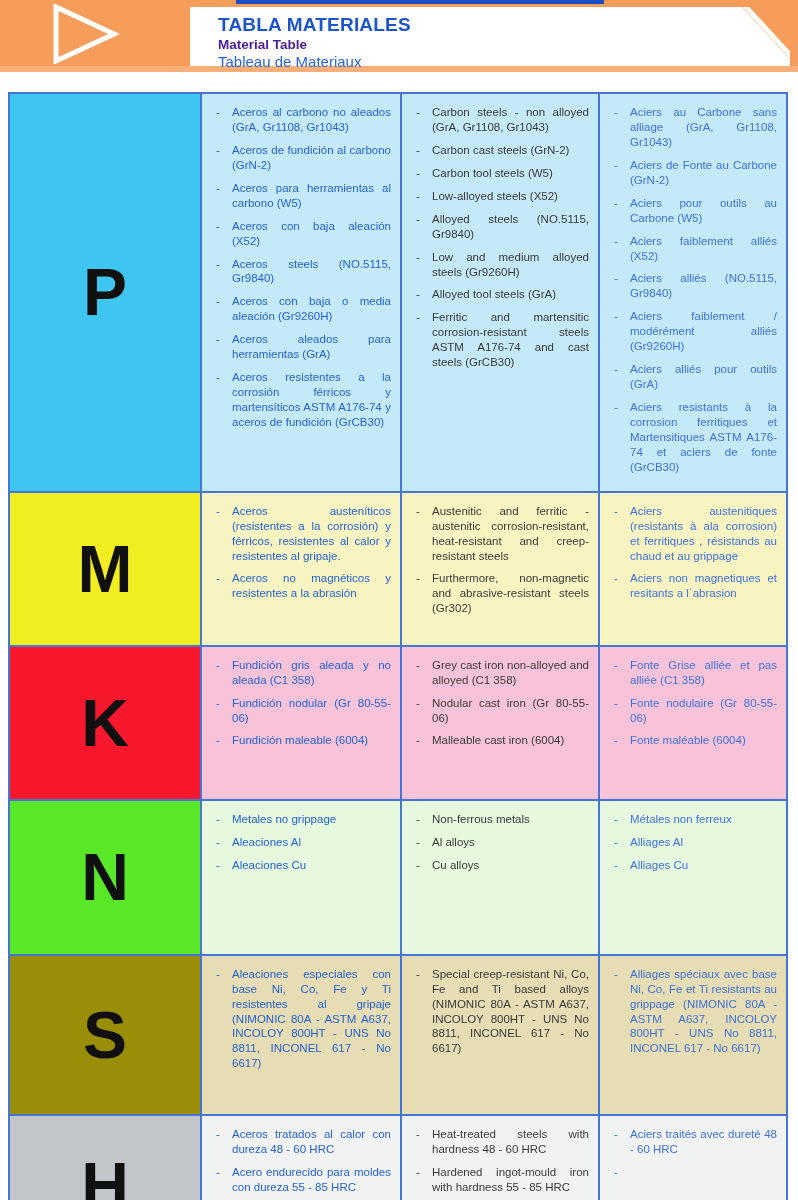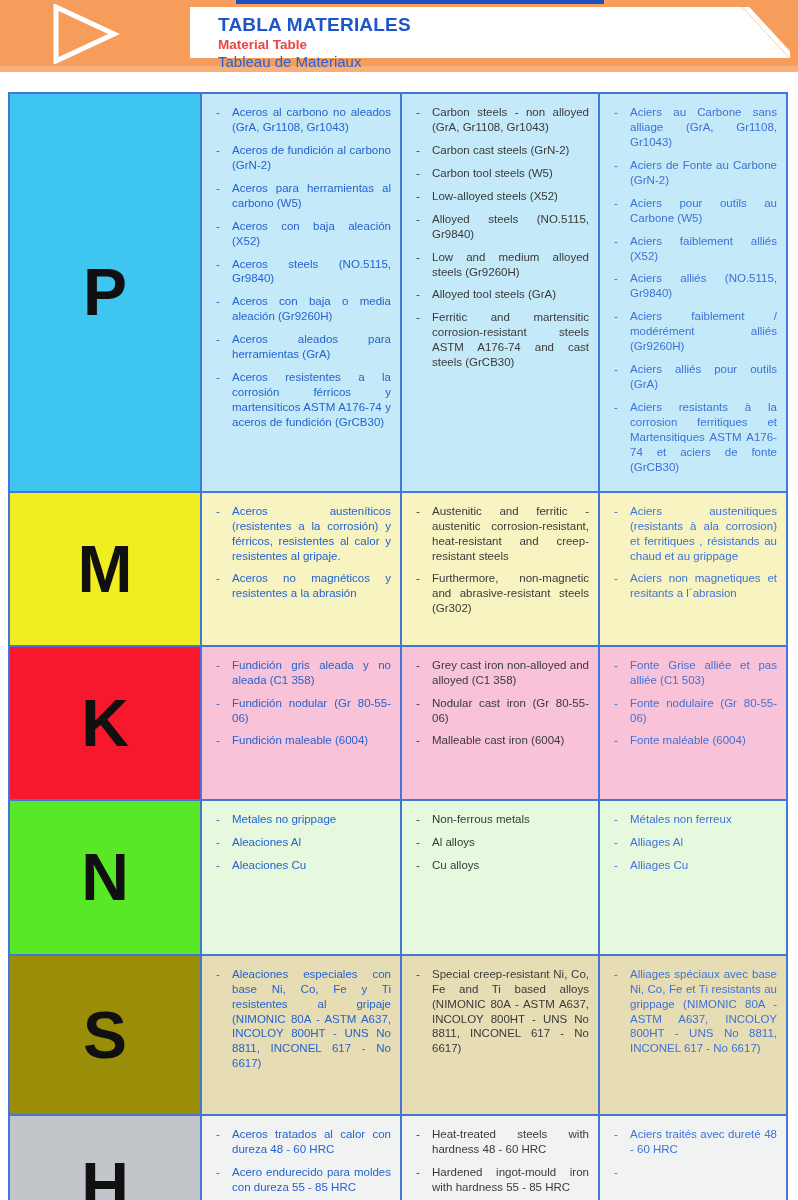--- a/index.html
+++ b/index.html
@@ -5,25 +5,25 @@
   html,body{margin:0;padding:0;}
   body{
     width:798px;height:1200px;position:relative;background:#ffffff;
     font-family:"Liberation Sans","DejaVu Sans",sans-serif;
     overflow:hidden;
   }
   
   .band{position:absolute;left:0;top:0;width:798px;height:66px;background:#F79D5C;}
   .band-footer{position:absolute;left:0;top:66px;width:798px;height:6px;background:#F9B078;}
   .chevron{position:absolute;left:52px;top:4px;width:70px;height:60px;}
-  .title-box{position:absolute;left:190px;top:7px;width:600px;height:51px;background:#ffffff;}
+  .title-box{position:absolute;left:190px;top:7px;width:600px;height:59px;background:#ffffff;}
   .corner-svg{position:absolute;top:0;right:0;width:48px;height:52px;}
   .top-line{position:absolute;left:236px;top:0;width:368px;height:4px;background:#1D4FC4;z-index:5;}
   .title-main{position:absolute;left:28px;top:7px;font-size:19px;font-weight:bold;letter-spacing:0.2px;color:#1D55CB;}
-  .title-sub1{position:absolute;left:28px;top:30px;font-size:13.5px;font-weight:bold;color:#ef4444;}
+  .title-sub1{position:absolute;left:28px;top:30px;font-size:13.5px;font-weight:bold;color:#4c1d95;}
   .title-sub2{position:absolute;left:28px;top:46px;font-size:15px;color:#2A63D4;}
   
   .mat-table{
     position:absolute;left:8px;top:92px;width:780px;
     border:2px solid #4576D6;box-sizing:border-box;background:#fff;
   }
   .row{display:grid;grid-template-columns:190px 200px 198px 1fr;}
   .row + .row{border-top:2px solid #4576D6;}
   .letter-cell{
     display:flex;align-items:center;justify-content:center;
@@ -227,21 +227,21 @@
           <span class="item-text">Nodular cast iron (Gr 80-55-06)</span>
         </div>
         <div class="item">
           <span class="dash">-</span>
           <span class="item-text">Malleable cast iron (6004)</span>
         </div>
       </div>
       <div class="content-cell col-fr" style="background: rgb(248, 195, 216);">
         <div class="item">
           <span class="dash">-</span>
-          <span class="item-text">Fonte Grise alliée et pas alliée (C1 503)</span>
+          <span class="item-text">Fonte Grise alliée et pas alliée (C1 358)</span>
         </div>
         <div class="item">
           <span class="dash">-</span>
           <span class="item-text">Fonte nodulaire (Gr 80-55-06)</span>
         </div>
         <div class="item">
           <span class="dash">-</span>
           <span class="item-text">Fonte maléable (6004)</span>
         </div>
       </div>

